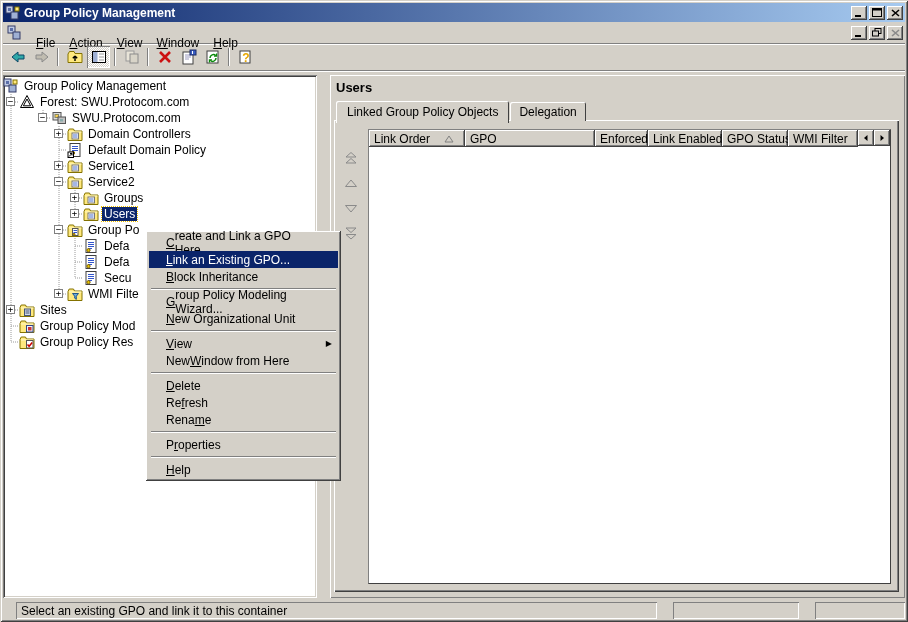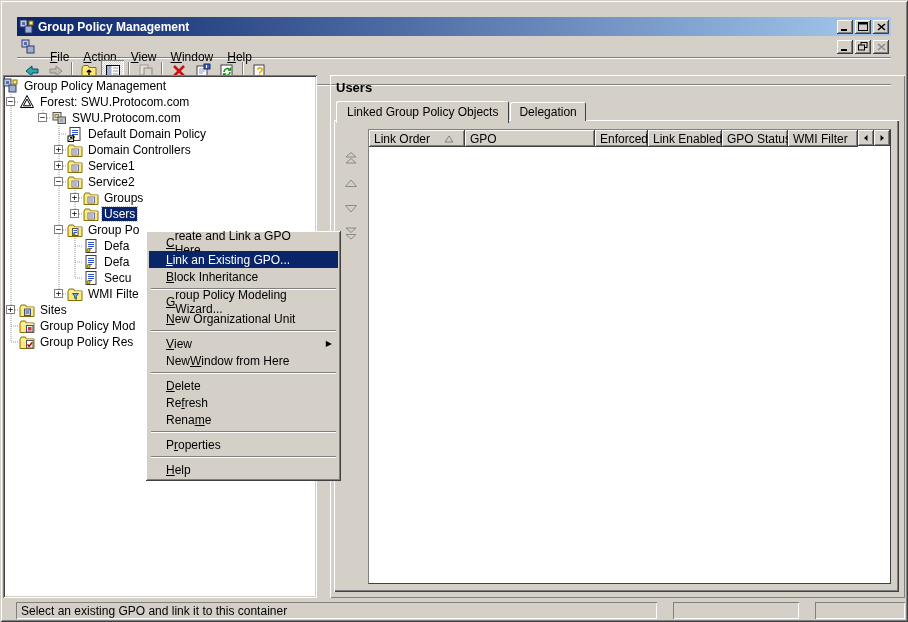--- a/index.html
+++ b/index.html
@@ -1,21 +1,21 @@
 <!DOCTYPE html>
 <html><head>
 <meta charset="utf-8">
 <style>
   * { margin:0; padding:0; box-sizing:border-box; font-family:"Liberation Sans", sans-serif; }
   html,body { width:908px; height:622px; overflow:hidden; background:#d4d0c8; }
   body { position:relative; font-size:12px; color:#000; }
 
   .window { position:absolute; inset:0; background:#d4d0c8;
     box-shadow: inset 1px 1px 0 #d4d0c8, inset -1px -1px 0 #404040,
-                inset 2px 2px 0 #ffffff, inset -2px -2px 0 #808080; padding:17px; }
+                inset 2px 2px 0 #ffffff, inset -2px -2px 0 #808080; padding:3px; }
 
   
   .titlebar { height:19px; display:flex; align-items:center; padding:0 2px;
     background:linear-gradient(to right,#0a246a,#a6caf0); }
   .titlebar .ticon { width:16px; height:16px; margin-right:3px; flex:none; }
   .titlebar .ttext { color:#fff; font-weight:bold; font-size:12px; flex:1;
     white-space:nowrap; overflow:hidden; }
   .winbtns { display:flex; gap:2px; }
   .btn3d { width:16px; height:14px; background:#d4d0c8; position:relative;
     box-shadow: inset -1px -1px 0 #404040, inset 1px 1px 0 #ffffff, inset -2px -2px 0 #808080;
@@ -296,56 +296,56 @@
             <svg width="16" height="16" viewBox="0 0 16 16"></svg>
           </span>
           <span class="tcell">
             <svg width="16" height="16" viewBox="0 0 16 16"></svg>
           </span>
           <span class="tcell">
             <svg width="16" height="16" viewBox="0 0 16 16">
               <line x1="8" y1="0" x2="8" y2="16" stroke="#9a9a9a" stroke-dasharray="1 1"></line>
               <line x1="8" y1="8" x2="16" y2="8" stroke="#9a9a9a" stroke-dasharray="1 1"></line>
             </svg>
+            <span class="expander" data-g="+"></span>
+          </span>
+          <span class="ticon"><svg width="16" height="16" viewBox="0 0 16 16">
+              <path d="M1 5.5 L2.2 3 H6.5 l1 2 H15 v9.5 H1 Z" fill="#ffe97f" stroke="#847200"></path>
+              <path d="M2 6 h12.5" stroke="#fff8c9"></path>
+              <rect x="5" y="7" width="6.5" height="6" fill="#fff" stroke="#777"></rect>
+              <path d="M6 9 h4.5 M6 11 h4.5" stroke="#4a6ecc"></path>
+            </svg></span>
+          <span class="tlabel">Domain Controllers</span>
+        </div>
+        <div class="trow">
+          <span class="tcell">
+            <svg width="16" height="16" viewBox="0 0 16 16">
+              <line x1="8" y1="0" x2="8" y2="16" stroke="#9a9a9a" stroke-dasharray="1 1"></line>
+            </svg>
+          </span>
+          <span class="tcell">
+            <svg width="16" height="16" viewBox="0 0 16 16"></svg>
+          </span>
+          <span class="tcell">
+            <svg width="16" height="16" viewBox="0 0 16 16"></svg>
+          </span>
+          <span class="tcell">
+            <svg width="16" height="16" viewBox="0 0 16 16">
+              <line x1="8" y1="0" x2="8" y2="16" stroke="#9a9a9a" stroke-dasharray="1 1"></line>
+              <line x1="8" y1="8" x2="16" y2="8" stroke="#9a9a9a" stroke-dasharray="1 1"></line>
+            </svg>
           </span>
           <span class="ticon"><svg width="16" height="16" viewBox="0 0 16 16">
               <rect x="3" y="1.5" width="10" height="13" fill="#fff" stroke="#404040"></rect>
               <path d="M5 4.5 h6 M5 6.5 h6 M5 8.5 h6" stroke="#3355cc"></path>
               <circle cx="6" cy="11" r="1.6" fill="#e8c800" stroke="#806000"></circle>
               <rect x="1" y="10" width="5.5" height="5.5" fill="#fff" stroke="#000"></rect>
               <path d="M2 14.5 L5 11.5 M3 11.5 h2 v2" stroke="#000" fill="none"></path>
             </svg></span>
           <span class="tlabel">Default Domain Policy</span>
-        </div>
-        <div class="trow">
-          <span class="tcell">
-            <svg width="16" height="16" viewBox="0 0 16 16">
-              <line x1="8" y1="0" x2="8" y2="16" stroke="#9a9a9a" stroke-dasharray="1 1"></line>
-            </svg>
-          </span>
-          <span class="tcell">
-            <svg width="16" height="16" viewBox="0 0 16 16"></svg>
-          </span>
-          <span class="tcell">
-            <svg width="16" height="16" viewBox="0 0 16 16"></svg>
-          </span>
-          <span class="tcell">
-            <svg width="16" height="16" viewBox="0 0 16 16">
-              <line x1="8" y1="0" x2="8" y2="16" stroke="#9a9a9a" stroke-dasharray="1 1"></line>
-              <line x1="8" y1="8" x2="16" y2="8" stroke="#9a9a9a" stroke-dasharray="1 1"></line>
-            </svg>
-            <span class="expander" data-g="+"></span>
-          </span>
-          <span class="ticon"><svg width="16" height="16" viewBox="0 0 16 16">
-              <path d="M1 5.5 L2.2 3 H6.5 l1 2 H15 v9.5 H1 Z" fill="#ffe97f" stroke="#847200"></path>
-              <path d="M2 6 h12.5" stroke="#fff8c9"></path>
-              <rect x="5" y="7" width="6.5" height="6" fill="#fff" stroke="#777"></rect>
-              <path d="M6 9 h4.5 M6 11 h4.5" stroke="#4a6ecc"></path>
-            </svg></span>
-          <span class="tlabel">Domain Controllers</span>
         </div>
         <div class="trow">
           <span class="tcell">
             <svg width="16" height="16" viewBox="0 0 16 16">
               <line x1="8" y1="0" x2="8" y2="16" stroke="#9a9a9a" stroke-dasharray="1 1"></line>
             </svg>
           </span>
           <span class="tcell">
             <svg width="16" height="16" viewBox="0 0 16 16"></svg>
           </span>

